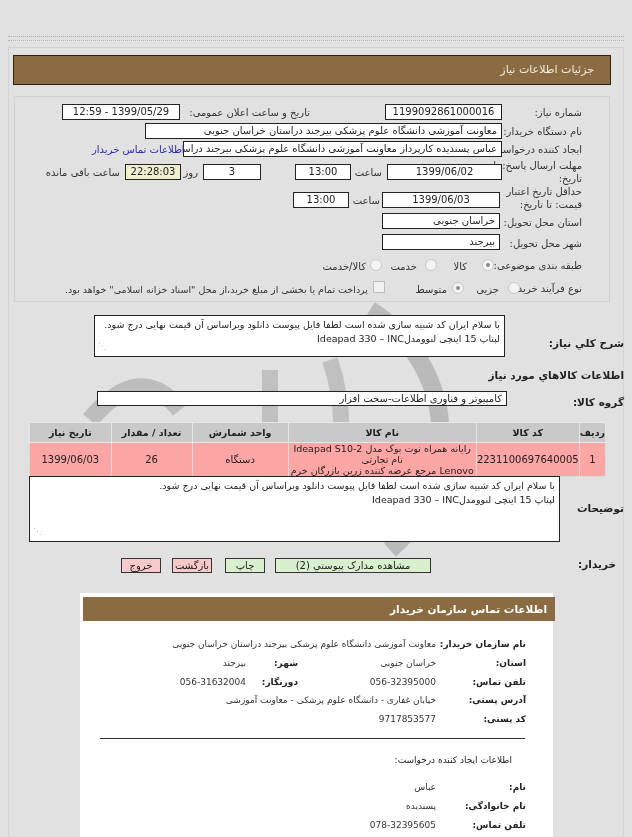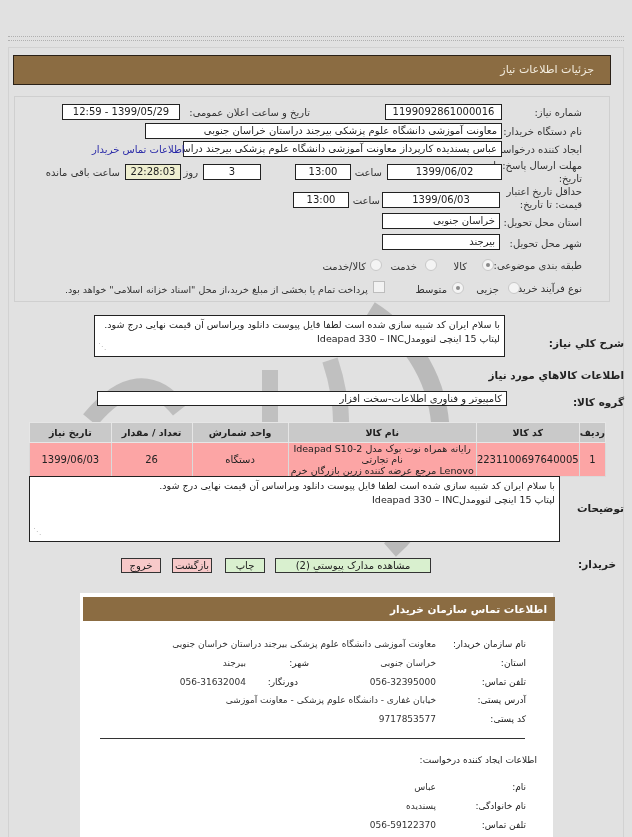--- a/index.html
+++ b/index.html
@@ -75,21 +75,21 @@
     .btn.green-dark { background: #c4dfae; }
     .btn.pink { background: #f7c9c9; }
     .contact-card {
       position: absolute; left: 80px; top: 593px; width: 473px; height: 244px; background: #fff;
     }
     .contact-title {
       position: absolute; left: 3px; top: 4px; width: 472px; height: 24px;
       background: #8b6c42; color: #fff; font-weight: bold; font-size: 10.5px;
       line-height: 24px; padding-right: 8px;
     }
-    .c-lbl { position: absolute; font-weight: normal; font-size: 9px; color: #222; white-space: nowrap; }
+    .c-lbl { position: absolute; font-weight: bold; font-size: 9px; color: #222; white-space: nowrap; }
     .c-val { position: absolute; font-size: 9px; color: #333; white-space: nowrap; }
     .c-sep { position: absolute; left: 20px; right: 20px; top: 154px; border-top: 1px solid #333; }
     .watermark { position: absolute; pointer-events: none; }
   </style>
 </head>
 <body>
 
 <div class="top-dots"></div>
 <div class="outer-panel"></div>
 
@@ -206,39 +206,39 @@
 <div class="btn pink" style="left:121px;top:558px;width:40px;">خروج</div>
 
 <div class="contact-card">
   <div class="contact-title">اطلاعات تماس سازمان خریدار</div>
 
   <div class="c-lbl" style="right:27px;top:46px;">نام سازمان خریدار:</div>
   <div class="c-val" style="right:117px;top:46px;">معاونت آموزشی دانشگاه علوم پزشکی بیرجند دراستان خراسان جنوبی</div>
 
   <div class="c-lbl" style="right:27px;top:65px;">استان:</div>
   <div class="c-val" style="right:117px;top:65px;">خراسان جنوبی</div>
-  <div class="c-lbl" style="right:244px;top:65px;">شهر:</div>
+  <div class="c-lbl" style="right:255px;top:65px;">شهر:</div>
   <div class="c-val" style="right:307px;top:65px;">بیرجند</div>
 
   <div class="c-lbl" style="right:27px;top:84px;">تلفن تماس:</div>
   <div class="c-val" style="right:117px;top:84px;">056-32395000</div>
   <div class="c-lbl" style="right:255px;top:84px;">دورنگار:</div>
   <div class="c-val" style="right:307px;top:84px;">056-31632004</div>
 
   <div class="c-lbl" style="right:27px;top:102px;">آدرس پستی:</div>
   <div class="c-val" style="right:117px;top:102px;">خیابان غفاری - دانشگاه علوم پزشکی - معاونت آموزشی</div>
 
   <div class="c-lbl" style="right:27px;top:121px;">کد پستی:</div>
   <div class="c-val" style="right:117px;top:121px;">9717853577</div>
 
   <div class="c-sep" style="left:20px;right:28px;top:145px;"></div>
 
-  <div class="c-lbl" style="right:16px;top:162px;font-weight:normal;">اطلاعات ایجاد کننده درخواست:</div>
+  <div class="c-lbl" style="right:41px;top:162px;font-weight:normal;">اطلاعات ایجاد کننده درخواست:</div>
 
   <div class="c-lbl" style="right:27px;top:189px;">نام:</div>
   <div class="c-val" style="right:117px;top:189px;">عباس</div>
 
   <div class="c-lbl" style="right:27px;top:208px;">نام خانوادگی:</div>
   <div class="c-val" style="right:117px;top:208px;">پسندیده</div>
 
   <div class="c-lbl" style="right:27px;top:227px;">تلفن تماس:</div>
-  <div class="c-val" style="right:117px;top:227px;">056-59122370</div>
+  <div class="c-val" style="right:117px;top:227px;">078-32395605</div>
 </div>
 
 </body></html>

